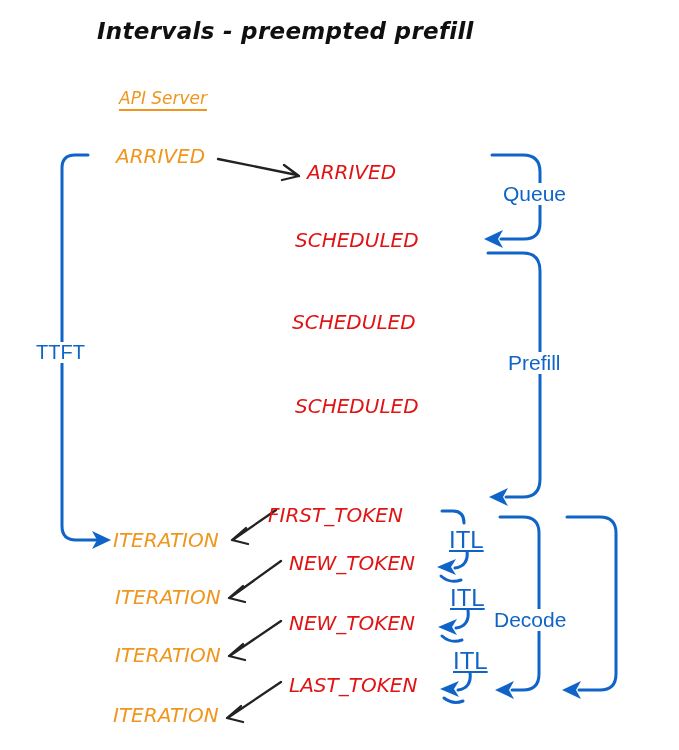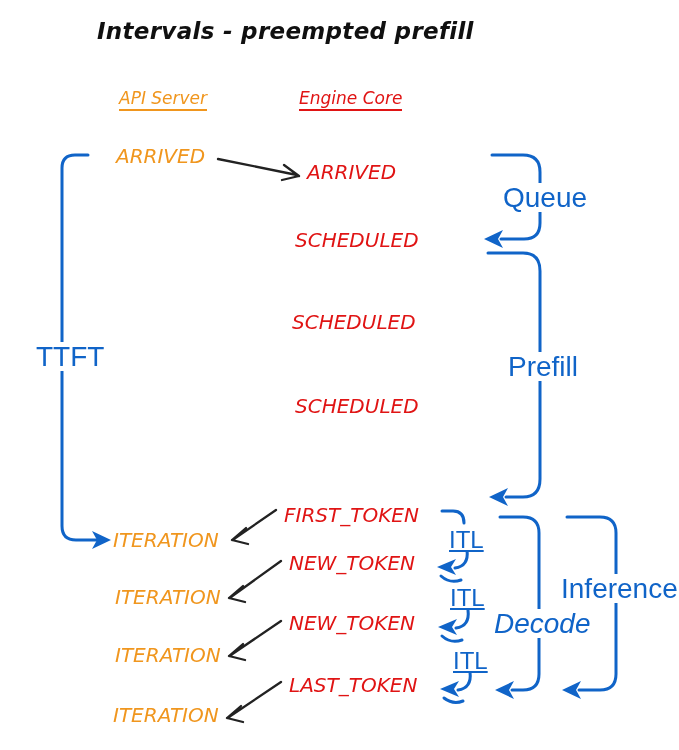--- a/index.html
+++ b/index.html
@@ -20,21 +20,21 @@
   #wires{position:absolute;left:0;top:0;z-index:1;}
   .lbl{position:absolute;z-index:2;white-space:nowrap;line-height:1.05;}
   .hand{font-style:italic;font-weight:normal;letter-spacing:0px;font-size:20px;}
   .api{color:var(--c-api);}
   .engine{color:var(--c-engine);}
   .head{font-size:17px;font-style:italic;border-bottom:2px solid currentColor;padding-bottom:1px;}
   .title{font-size:23px;font-weight:bold;font-style:italic;color:var(--c-title);letter-spacing:0.3px;}
   .interval{
     color:var(--c-interval);
     font-family:"Liberation Sans", sans-serif;
-    font-size:28px;background:var(--c-bg);padding:0 3px;
+    font-size:21px;background:var(--c-bg);padding:0 3px;
   }
   .itl{font-size:24px;padding:0 1px;text-decoration:underline;}
   .blue-line{stroke:var(--c-interval);stroke-width:3;fill:none;stroke-linecap:round;stroke-linejoin:round;}
   .blue-head{fill:var(--c-interval);stroke:none;}
   .black-line{stroke:var(--c-arrow);stroke-width:2.3;fill:none;stroke-linecap:round;stroke-linejoin:round;}
 </style>
 </head>
 <body>
 
 <div id="canvas">
@@ -98,39 +98,37 @@
       <path class="black-line" d="M269,621 L219,655 M217,656 L231,644 M217,656 L233,660"></path>
     </g>
     <g>
       <path class="black-line" d="M269,682 L217,717 M215,718 L229,706 M215,718 L231,722"></path>
     </g>
   </svg>
 
   <div class="lbl title" style="left:85px;top:19px;">Intervals - preempted prefill</div>
 
   <div class="lbl head api" style="left:107px;top:90px;">API Server</div>
-  <div class="lbl head engine" style="left:287px;top:90px;">Engine Core</div>
 
   <div class="lbl hand api" style="left:104px;top:146px;">ARRIVED</div>
   <div class="lbl hand api" style="left:101px;top:530px;">ITERATION</div>
   <div class="lbl hand api" style="left:103px;top:587px;">ITERATION</div>
   <div class="lbl hand api" style="left:103px;top:645px;">ITERATION</div>
   <div class="lbl hand api" style="left:101px;top:705px;">ITERATION</div>
 
   <div class="lbl hand engine" style="left:295px;top:162px;">ARRIVED</div>
   <div class="lbl hand engine" style="left:283px;top:230px;">SCHEDULED</div>
   <div class="lbl hand engine" style="left:280px;top:312px;">SCHEDULED</div>
   <div class="lbl hand engine" style="left:283px;top:396px;">SCHEDULED</div>
-  <div class="lbl hand engine" style="left:272px;top:505px;">FIRST_TOKEN</div>
+  <div class="lbl hand engine" style="left:256px;top:505px;">FIRST_TOKEN</div>
   <div class="lbl hand engine" style="left:277px;top:553px;">NEW_TOKEN</div>
   <div class="lbl hand engine" style="left:277px;top:613px;">NEW_TOKEN</div>
   <div class="lbl hand engine" style="left:277px;top:675px;">LAST_TOKEN</div>
 
-  <div class="lbl interval" style="left:21px;top:342px;font-size:28px;">TTFT</div>
+  <div class="lbl interval" style="left:21px;top:342px;font-size:20px;">TTFT</div>
   <div class="lbl interval" style="left:488px;top:183px;">Queue</div>
   <div class="lbl interval" style="left:493px;top:352px;">Prefill</div>
   <div class="lbl interval itl" style="left:436px;top:527px;">ITL</div>
   <div class="lbl interval itl" style="left:437px;top:585px;">ITL</div>
   <div class="lbl interval itl" style="left:440px;top:648px;">ITL</div>
-  <div class="lbl interval" style="left:479px;top:609px;font-style:italic;">Decode</div>
-  <div class="lbl interval" style="left:546px;top:574px;">Inference</div>
+  <div class="lbl interval" style="left:479px;top:609px;">Decode</div>
 
 </div>
 
 </body></html>

